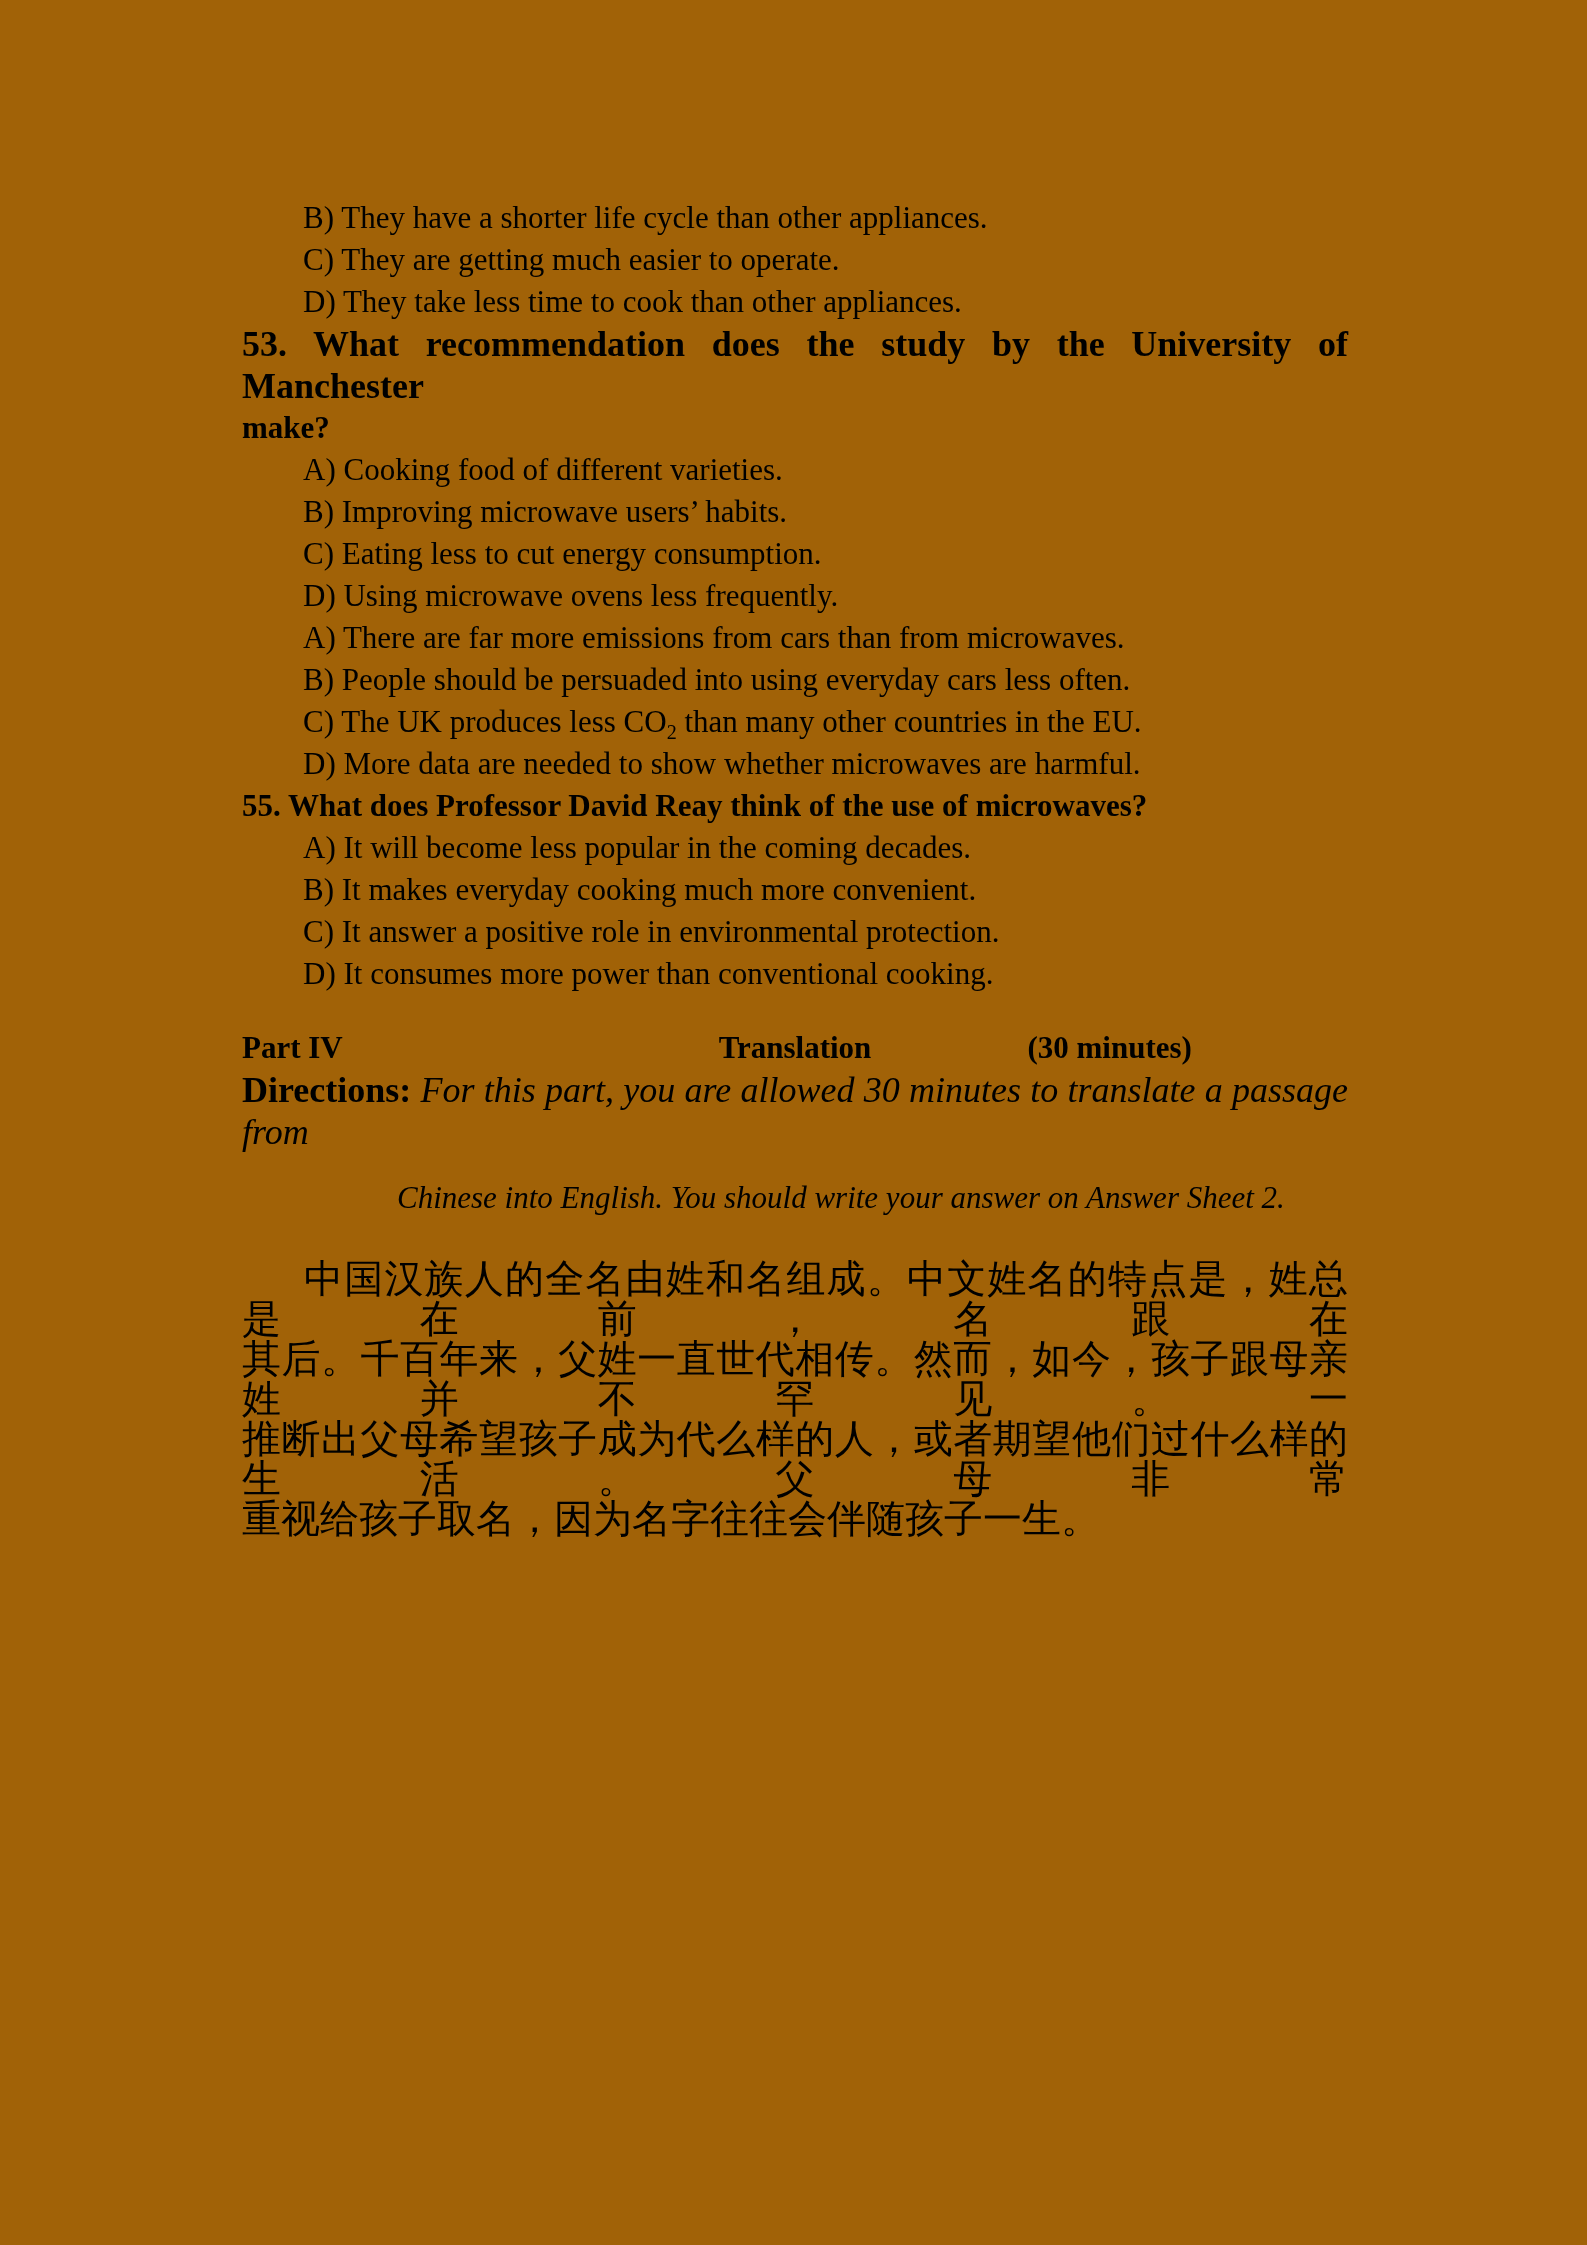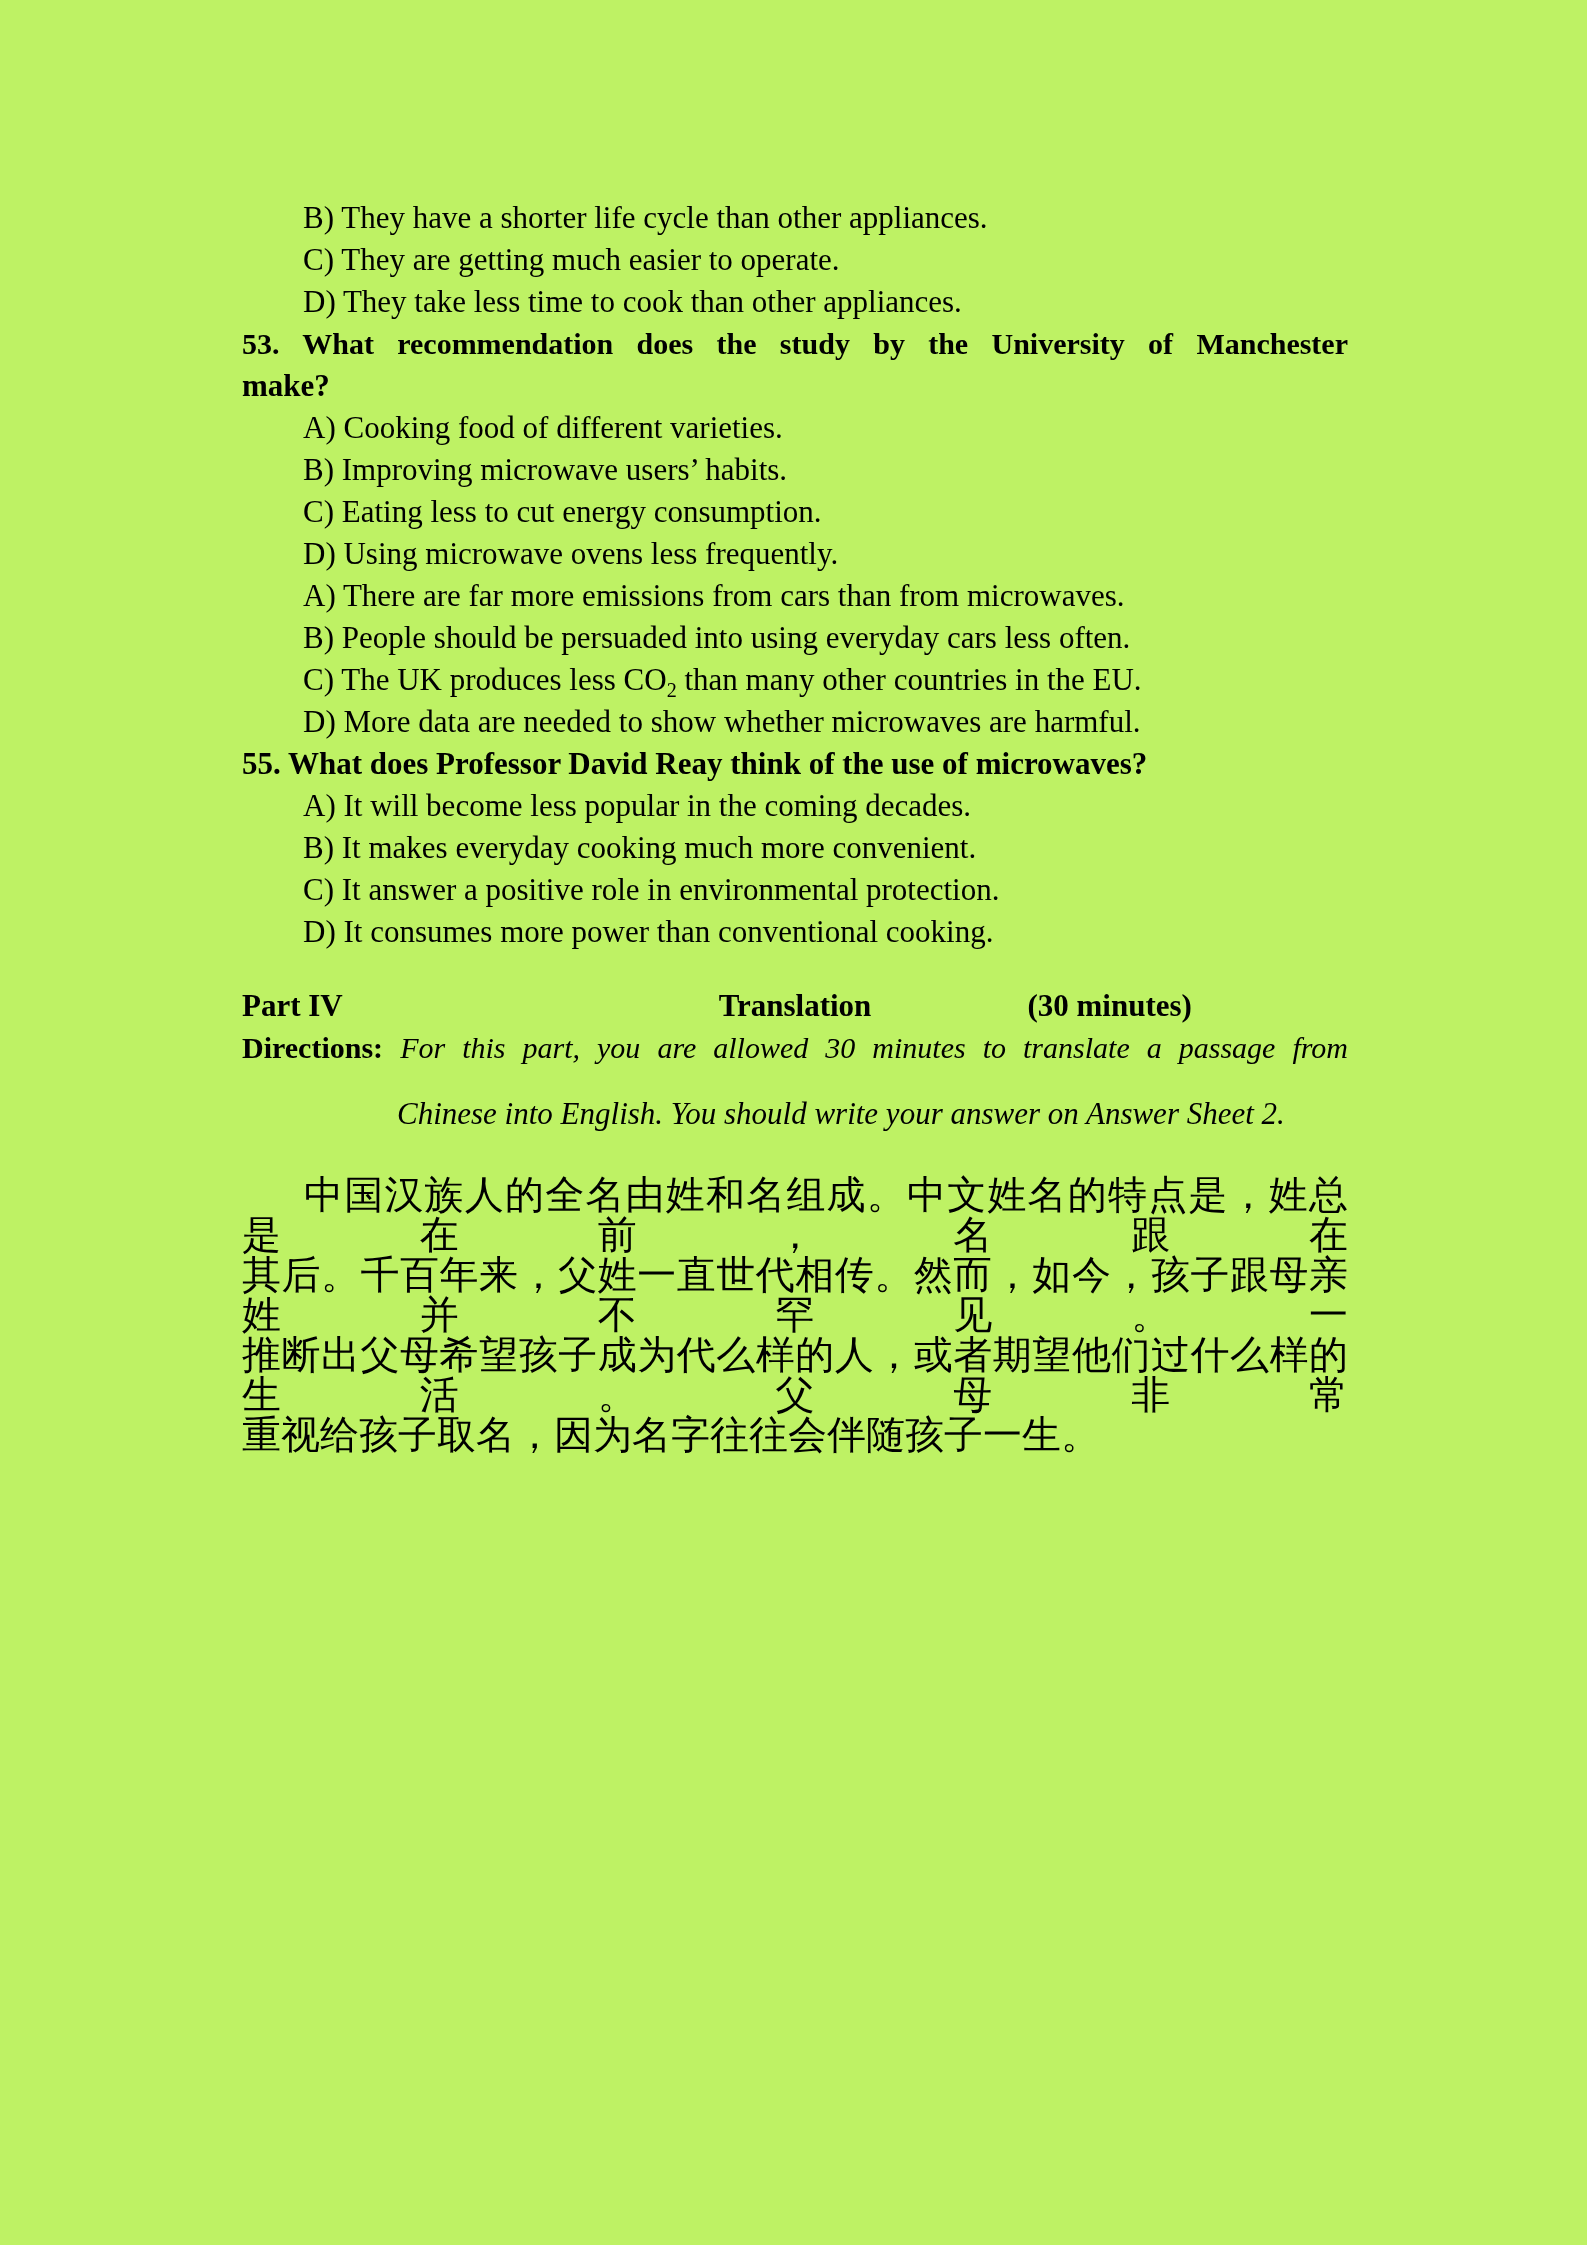--- a/index.html
+++ b/index.html
@@ -4,38 +4,38 @@
 <style>
   html, body {
     margin: 0;
     padding: 0;
     background: #ffffff;
   }
   .page {
     position: relative;
     width: 1587px;
     height: 2245px;
-    background: #bef264;
+    background: #a16207;
     color: #000000;
     font-family: "Liberation Serif", "DejaVu Serif", serif;
     overflow: hidden;
   }
   .content {
     position: absolute;
     left: 242px;
     top: 197px;
     width: 1106px;
   }
   .line {
     font-size: 31px;
     line-height: 42px;
     white-space: nowrap;
   }
   .wrapline {
-    font-size: 30px;
+    font-size: 36px;
     line-height: 42px;
   }
   .opt {
     padding-left: 61px;
   }
   .bold {
     font-weight: bold;
   }
   
   .jlast {

